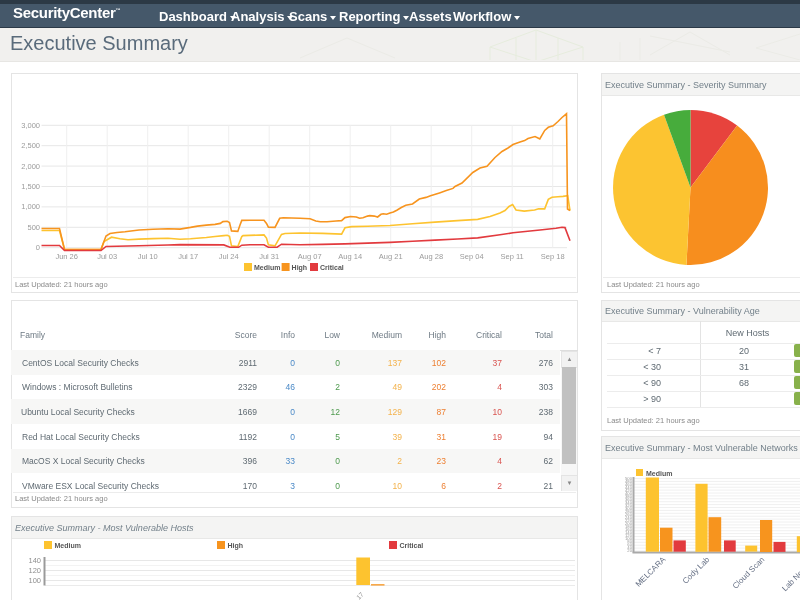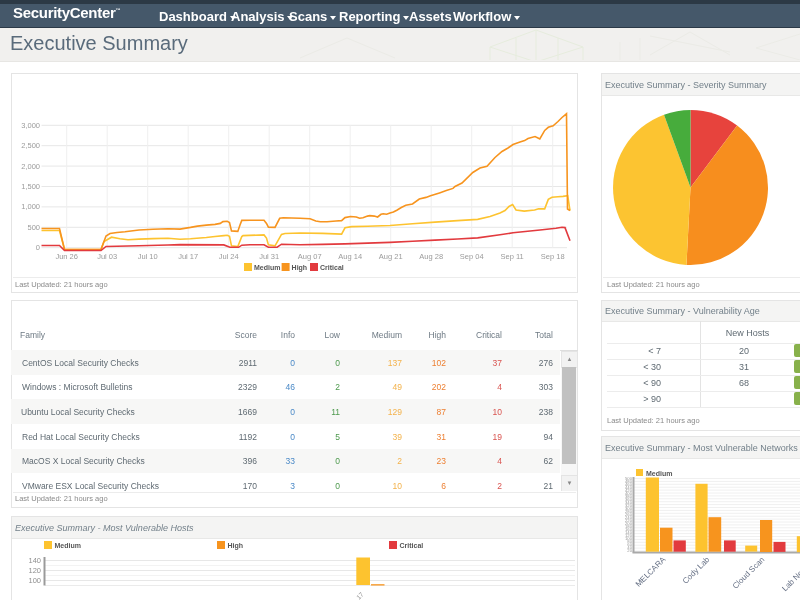--- a/index.html
+++ b/index.html
@@ -154,21 +154,21 @@
     <div class="cell num" style="left:214px;top:61.2px;width:70px;color:#4a89c7;">46</div>
     <div class="cell num" style="left:259px;top:61.2px;width:70px;color:#4e9a4e;">2</div>
     <div class="cell num" style="left:321px;top:61.2px;width:70px;color:#f3b24b;">49</div>
     <div class="cell num" style="left:365px;top:61.2px;width:70px;color:#ed7f31;">202</div>
     <div class="cell num" style="left:421px;top:61.2px;width:70px;color:#d9534f;">4</div>
     <div class="cell num" style="left:472px;top:61.2px;width:70px;color:#5f6a72;">303</div>
     <div class="abs" style="left:0;top:78.4px;width:549px;height:24.7px;background:#f7f7f6;"></div>
     <div class="cell" style="left:10px;top:85.9px;">Ubuntu Local Security Checks</div>
     <div class="cell num" style="left:176px;top:85.9px;width:70px;color:#5f6a72;">1669</div>
     <div class="cell num" style="left:214px;top:85.9px;width:70px;color:#4a89c7;">0</div>
-    <div class="cell num" style="left:259px;top:85.9px;width:70px;color:#4e9a4e;">11</div>
+    <div class="cell num" style="left:259px;top:85.9px;width:70px;color:#4e9a4e;">12</div>
     <div class="cell num" style="left:321px;top:85.9px;width:70px;color:#f3b24b;">129</div>
     <div class="cell num" style="left:365px;top:85.9px;width:70px;color:#ed7f31;">87</div>
     <div class="cell num" style="left:421px;top:85.9px;width:70px;color:#d9534f;">10</div>
     <div class="cell num" style="left:472px;top:85.9px;width:70px;color:#5f6a72;">238</div>
     <div class="cell" style="left:11px;top:110.6px;">Red Hat Local Security Checks</div>
     <div class="cell num" style="left:176px;top:110.6px;width:70px;color:#5f6a72;">1192</div>
     <div class="cell num" style="left:214px;top:110.6px;width:70px;color:#4a89c7;">0</div>
     <div class="cell num" style="left:259px;top:110.6px;width:70px;color:#4e9a4e;">5</div>
     <div class="cell num" style="left:321px;top:110.6px;width:70px;color:#f3b24b;">39</div>
     <div class="cell num" style="left:365px;top:110.6px;width:70px;color:#ed7f31;">31</div>

